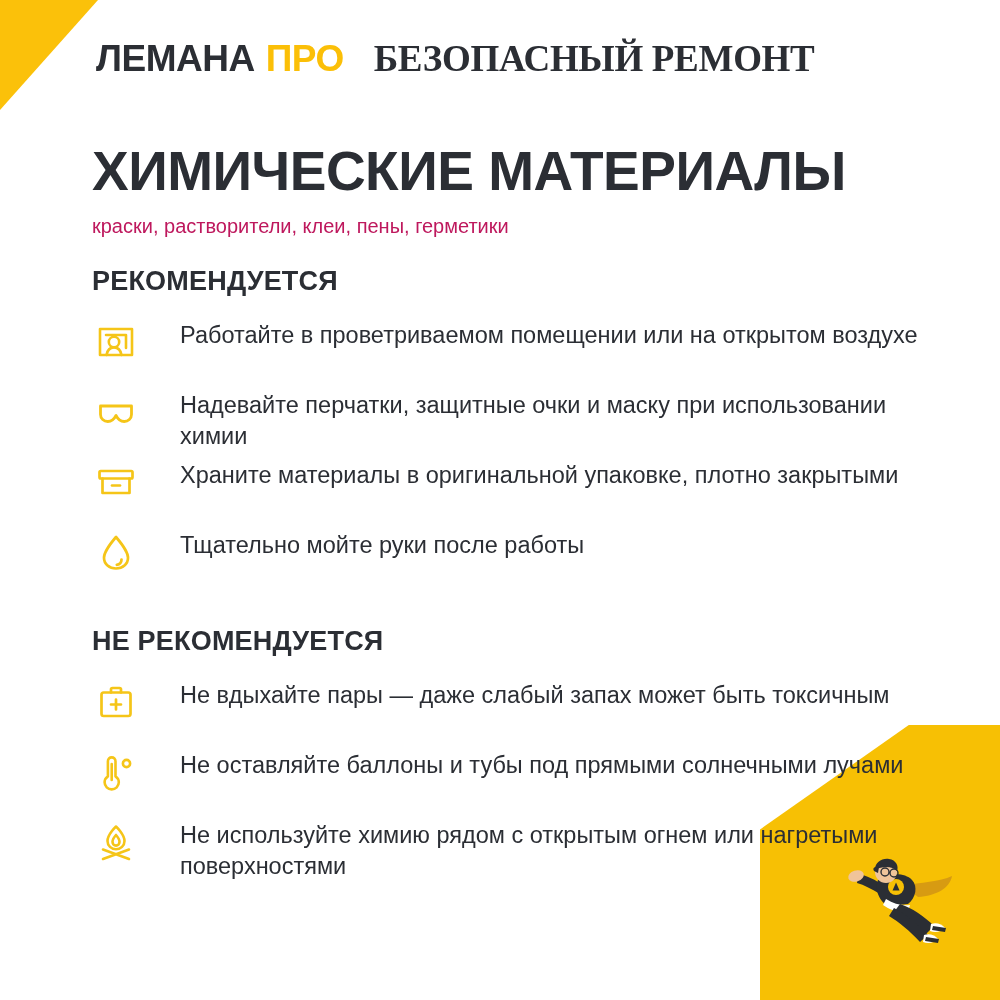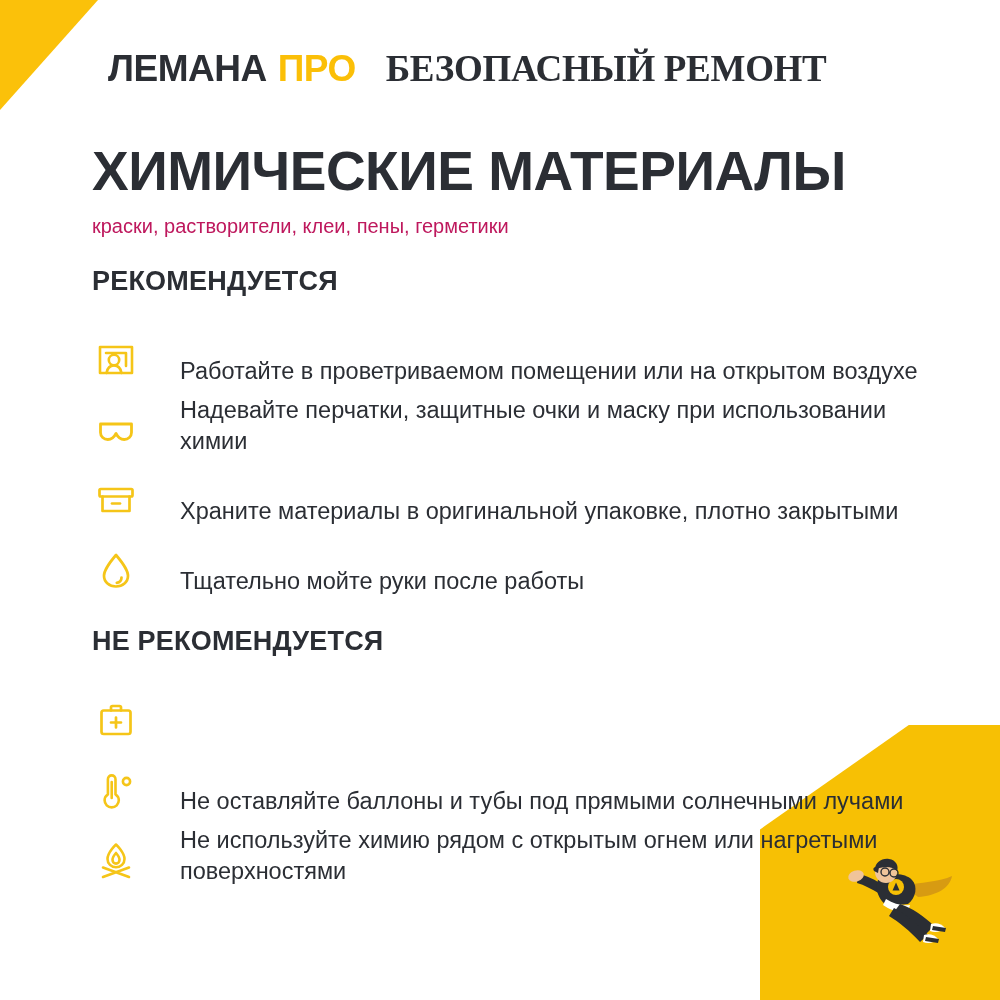--- a/index.html
+++ b/index.html
@@ -28,24 +28,24 @@
     position: absolute;
     right: 0; bottom: 0;
     width: 240px; height: 275px;
     background: #f7c004;
     clip-path: polygon(100% 0, 100% 100%, 0 100%, 0 38%, 62% 0);
   }
 
   
   .header {
     position: absolute;
-    top: 40px; left: 108px; right: 0;
+    top: 40px; left: 96px; right: 0;
     height: 56px;
     display: flex;
-    align-items: center;
+    align-items: flex-start;
   }
   .logo {
     font-size: 37px;
     font-weight: 700;
     letter-spacing: -0.5px;
     line-height: 1;
     white-space: nowrap;
   }
   .logo-lemana { color: #2b2e34; }
   .logo-pro { color: #fbbf07; margin-left: 11px; }
@@ -91,21 +91,21 @@
     font-weight: 700;
     letter-spacing: 0.2px;
     color: #2b2e34;
     margin: 0 0 22px 0;
     line-height: 1;
   }
 
   .items { display: flex; flex-direction: column; }
   .item {
     display: flex;
-    align-items: flex-end;
+    align-items: flex-start;
     min-height: 70px;
   }
   .item-icon {
     flex: 0 0 48px;
     width: 48px;
     height: 54px;
     display: flex;
     align-items: center;
     justify-content: center;
     margin-top: -2px;
@@ -201,20 +201,21 @@
   <div class="items">
 
     <div class="item">
       <div class="item-icon">
         <svg width="44" height="44" viewBox="0 0 44 44" fill="none" stroke="#f5c518" stroke-width="2.7" stroke-linecap="round" stroke-linejoin="round">
           <path d="M17 12.5 V9.5 C17 8.7 17.7 8 18.5 8 H25.5 C26.3 8 27 8.7 27 9.5 V12.5"></path>
           <rect x="7.5" y="12.5" width="29" height="23.5" rx="2.2"></rect>
           <path d="M22 19.5 V29.5 M17 24.5 H27"></path>
         </svg>
       </div>
+      <div class="item-text">Не вдыхайте пары — даже слабый запах может быть токсичным</div>
     </div>
 
     <div class="item">
       <div class="item-icon">
         <svg width="44" height="44" viewBox="0 0 44 44" fill="none" stroke="#f5c518" stroke-width="2.6" stroke-linecap="round" stroke-linejoin="round">
           <path d="M21.5 26.3 V11.2 C21.5 9.1 19.8 7.4 17.7 7.4 C15.6 7.4 13.9 9.1 13.9 11.2 V26.3 C11.9 27.6 10.6 29.8 10.6 32.3 C10.6 36.2 13.8 39.4 17.7 39.4 C21.6 39.4 24.8 36.2 24.8 32.3 C24.8 29.8 23.5 27.6 21.5 26.3 Z"></path>
           <path d="M17.7 14 V30"></path>
           <circle cx="32.5" cy="13.5" r="3.6"></circle>
         </svg>
       </div>

